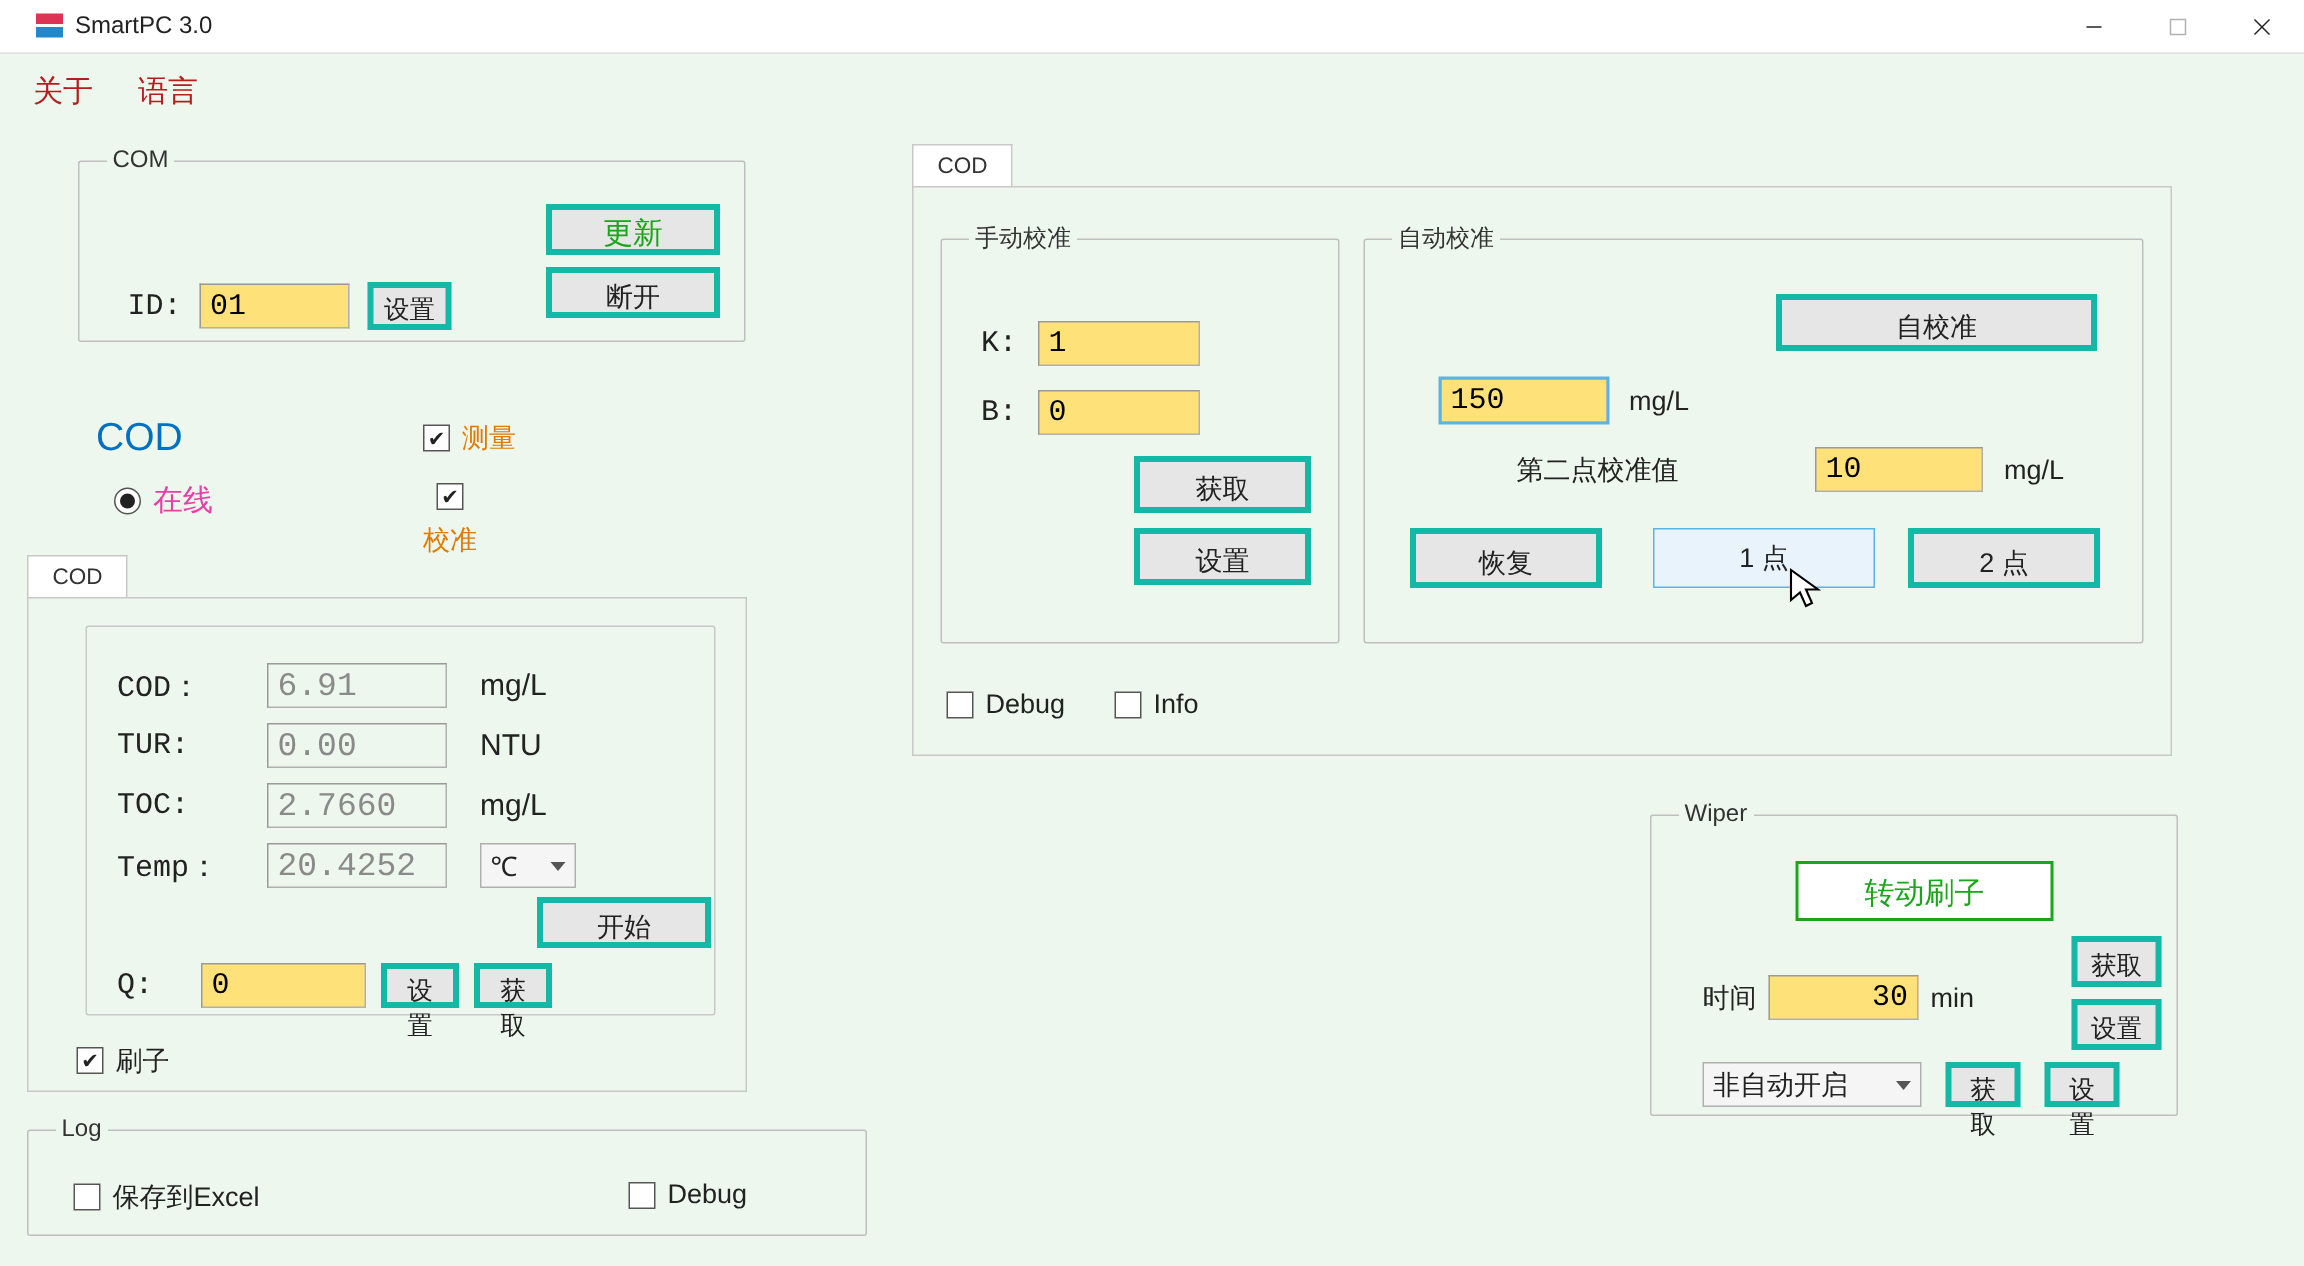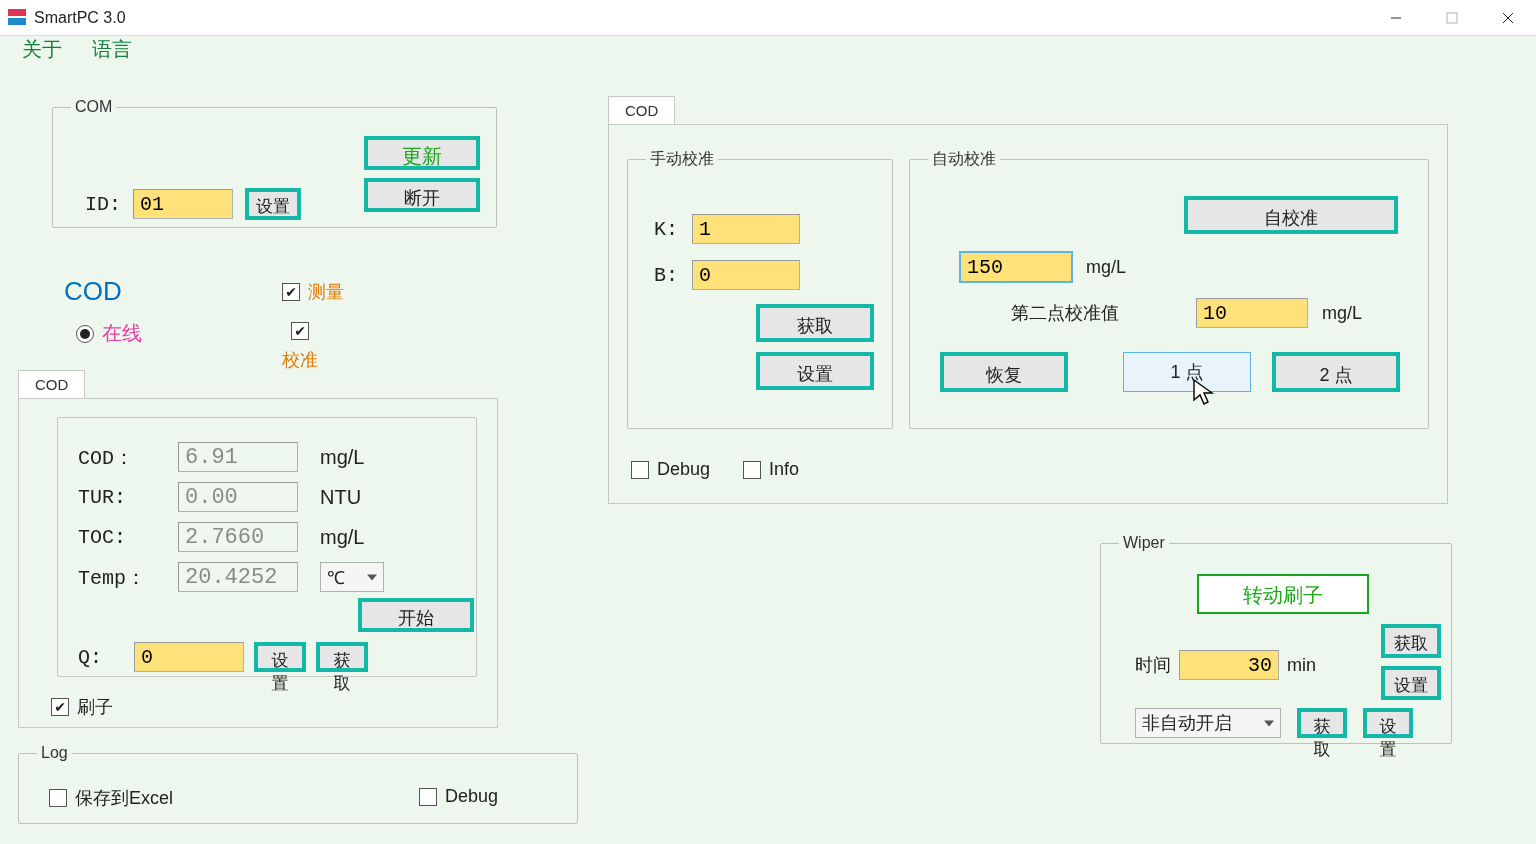--- a/index.html
+++ b/index.html
@@ -17,32 +17,32 @@
 
   
   .titlebar {
     background:#fff;
     height:36px;
     display:flex;
     align-items:center;
     justify-content:space-between;
     border-bottom:1px solid #ddd;
   }
-  .titlebar .left { display:flex; align-items:center; gap:8px; padding-left:8px;}
+  .titlebar .left { display:flex; align-items:center; gap:8px; padding-left:8px;margin-left:16px;}
   .titlebar .ticon { width:18px; height:18px; display:flex; flex-direction:column; gap:2px;}
   .titlebar .ticon span{height:7px;}
   .titlebar .ticon .tr{background:#d35;}
   .titlebar .ticon .tb{background:#28c;}
   .titlebar .title { font-size:16px; color:#222;}
   .winbtns { display:flex;}
   .winbtn { width:56px; height:36px; display:flex; align-items:center; justify-content:center; color:#333;}
   .winbtn svg{stroke:#222;stroke-width:1;fill:none;}
 
   
-  .menubar { background:#edf7ed; height:38px; display:flex; align-items:flex-start; gap:30px; padding-left:22px; font-size:20px; color:#15803d;}
+  .menubar { background:#edf7ed; height:38px; display:flex; align-items:flex-end; gap:30px; padding-left:22px; font-size:20px; color:#b91c1c;}
   .menubar span{cursor:default;}
 
   
   fieldset.group {
     border:1px solid #bfbfbf;
     border-radius:2px;
     position:absolute;
     background:#edf7ed;
     margin:0;
     padding:10px 14px 14px;
@@ -282,25 +282,25 @@
 
   <fieldset class="group" style="left:300px;top:24px;width:520px;height:280px;">
     <legend>自动校准</legend>
     <div class="btn" style="position:absolute;right:30px;top:26px;width:214px;height:38px;line-height:28px;">自校准</div>
     <div style="position:absolute;left:30px;top:82px;display:flex;align-items:center;width:470px;">
       <input class="input-yellow focused" style="width: 112px; margin-left: 20px;" value="150">
       <span class="lbl18" style="margin-left:14px;">mg/L</span>
     </div>
     <div style="position:absolute;left:30px;top:128px;display:flex;align-items:center;width:470px;">
       <span class="lbl18" style="flex:0 0 250px;text-align:center;">第二点校准值</span>
-      <input class="input-yellow" style="width: 112px; margin-left: 6px;" value="10">
+      <input class="input-yellow" style="width: 112px; margin-left: 20px;" value="10">
       <span class="lbl18" style="margin-left:14px;">mg/L</span>
     </div>
     <div class="btn" style="position:absolute;left:30px;top:182px;width:128px;height:40px;line-height:30px;">恢复</div>
-    <div class="btn focused" style="position:absolute;left:213px;top:182px;width:128px;height:40px;line-height:30px;">1 点</div>
+    <div class="btn focused" style="position:absolute;left:192px;top:182px;width:148px;height:40px;line-height:30px;">1 点</div>
     <div class="btn" style="position:absolute;left:362px;top:182px;width:128px;height:40px;line-height:30px;">2 点</div>
   </fieldset>
 
   <div class="checkbox" style="position:absolute;left:22px;top:334px;">
     <span class="box"></span>
     <span class="lbl18">Debug</span>
   </div>
   <div class="checkbox" style="position:absolute;left:134px;top:334px;">
     <span class="box"></span>
     <span class="lbl18">Info</span>

